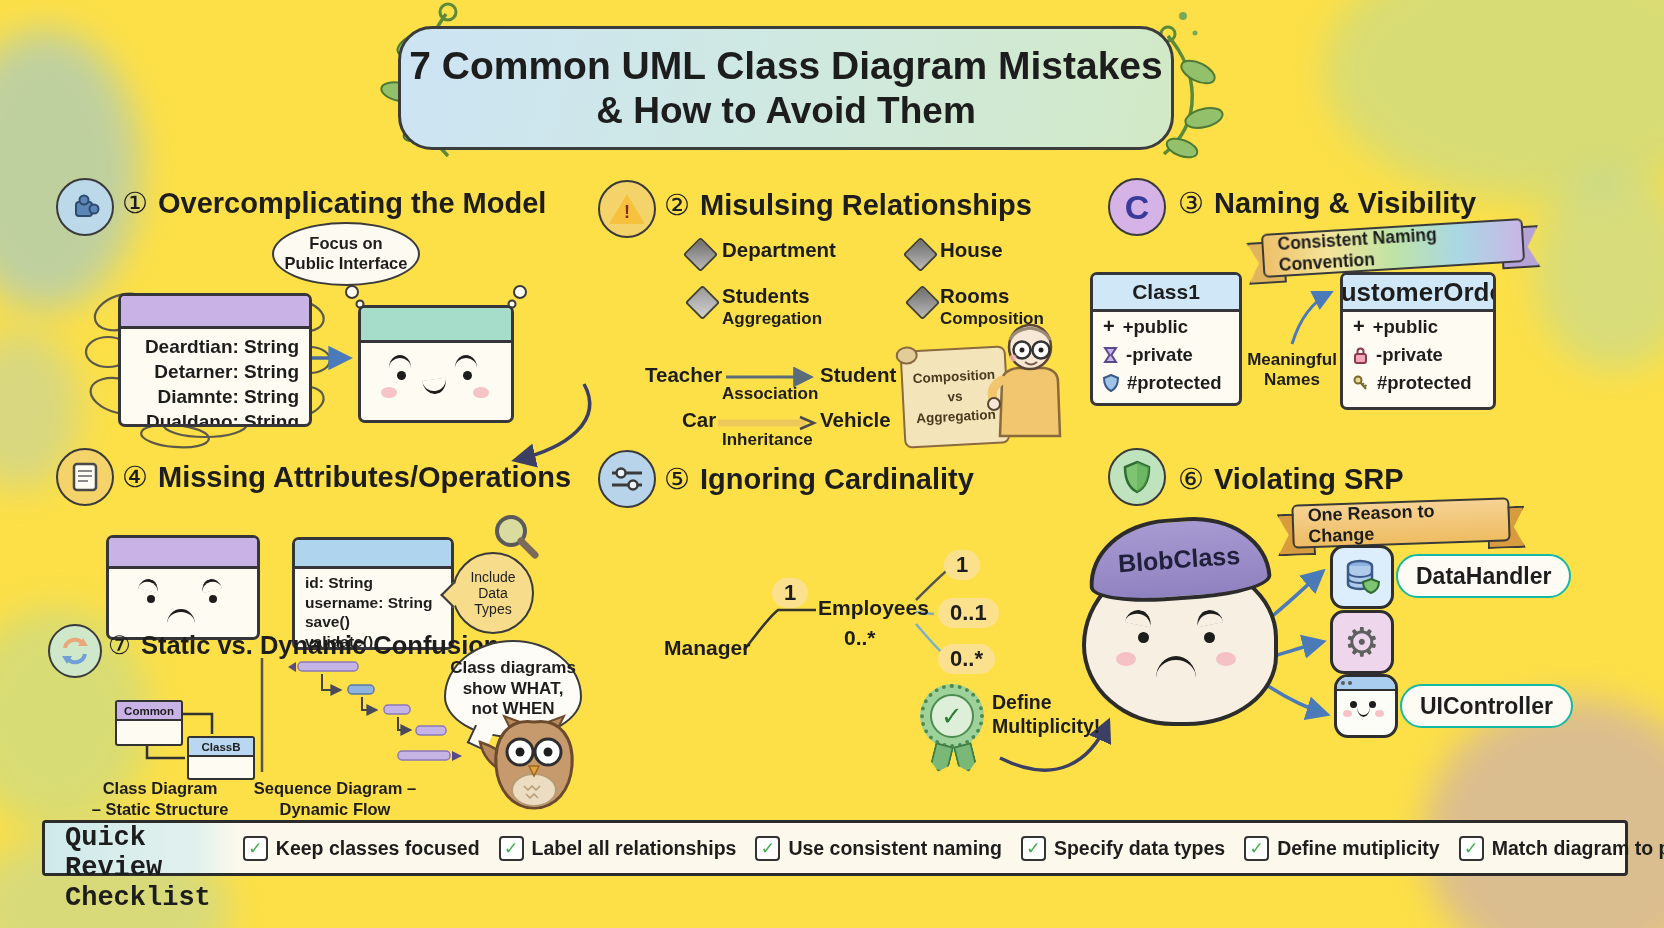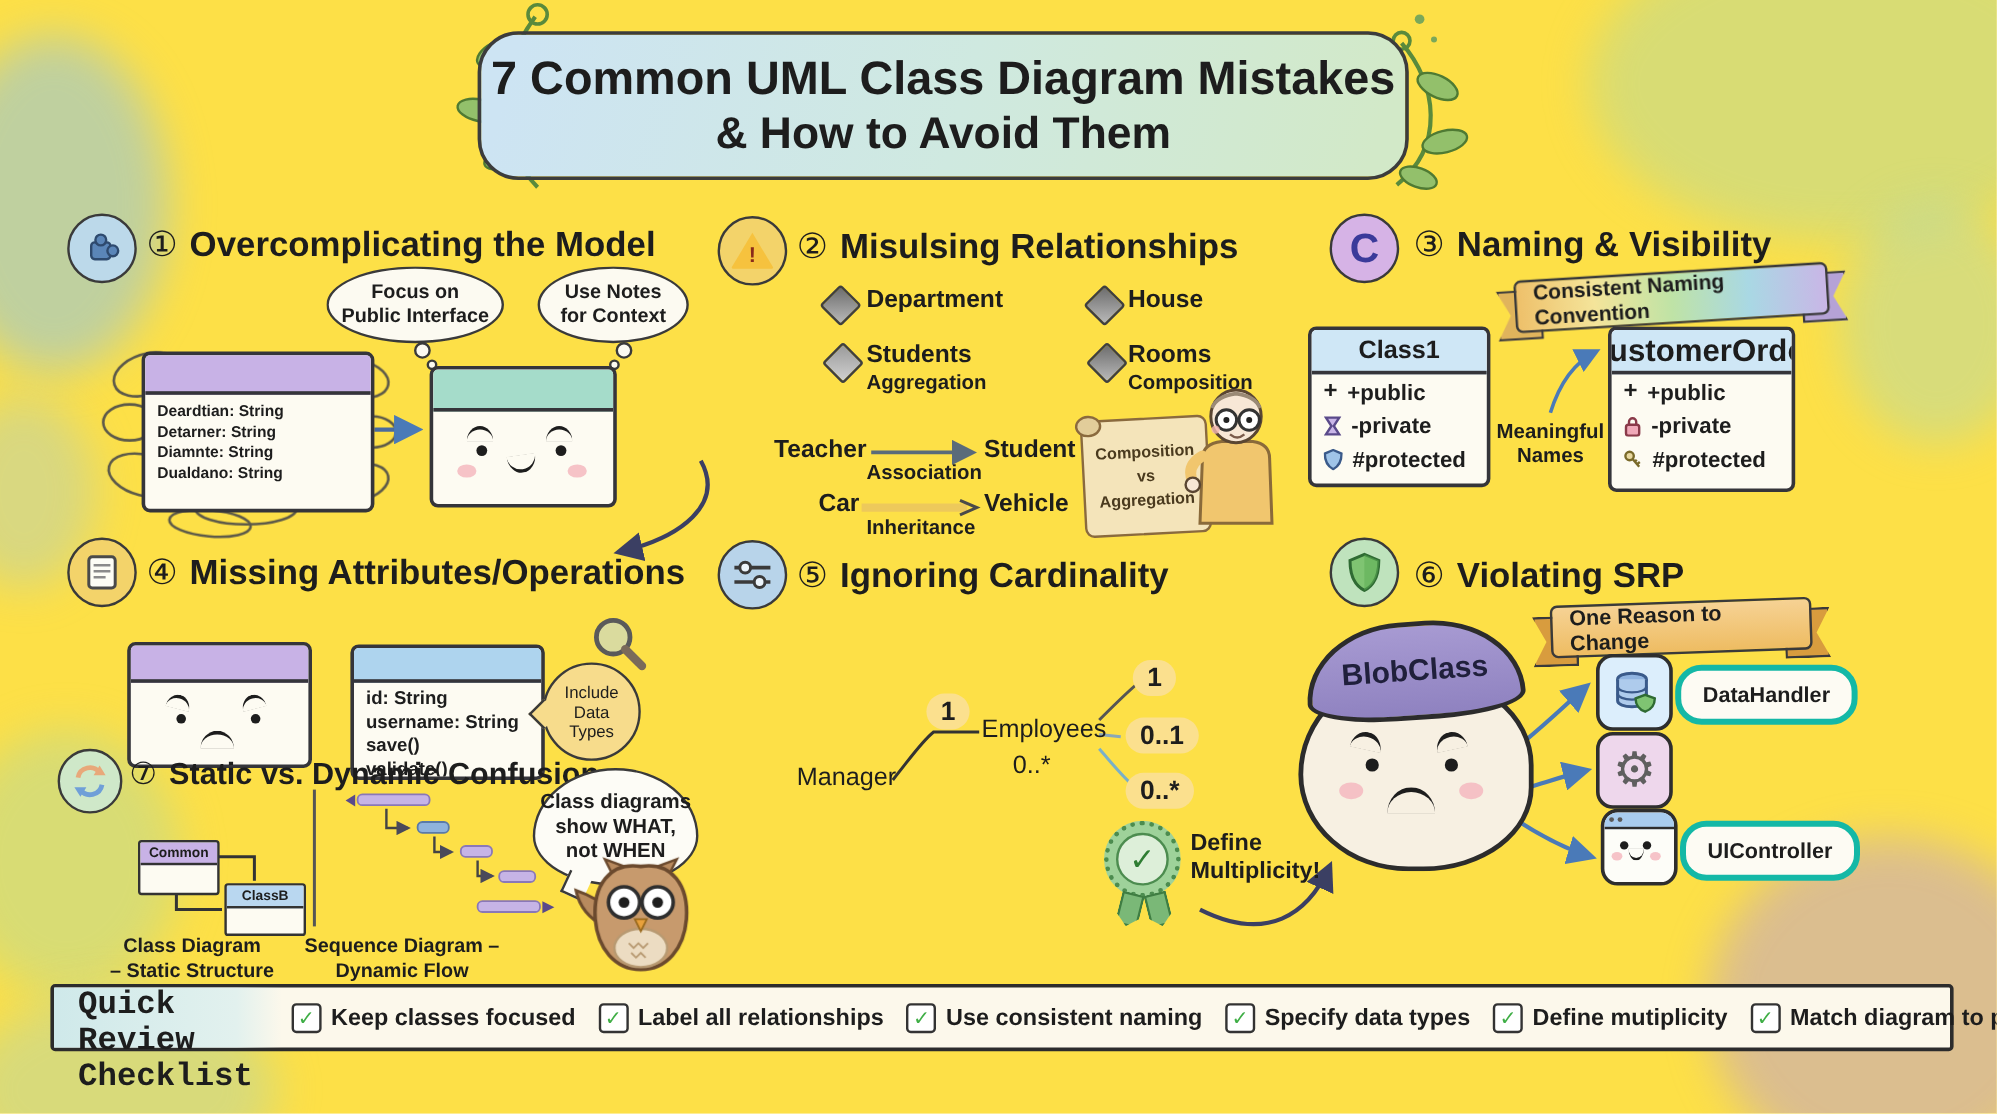--- a/index.html
+++ b/index.html
@@ -38,28 +38,28 @@
   .rel-label{font-weight:bold;font-size:20.5px;}
   .rel-sub{font-weight:bold;font-size:17px;}
   
   .ribbon{display:flex;align-items:center;justify-content:center;}
   .ribbon .mid{border:2.5px solid #3a3a3a;border-radius:6px;height:40px;display:flex;align-items:center;justify-content:center;font-weight:bold;padding:0 14px;}
   .rib-end{position:absolute;top:12px;width:34px;height:38px;border:2.5px solid #3a3a3a;z-index:-1;}
   .rib-end.l{left:-15px;clip-path:polygon(100% 0,100% 100%,0 100%,30% 50%,0 0);}
   .rib-end.r{right:-15px;clip-path:polygon(0 0,0 100%,100% 100%,70% 50%,100% 0);}
   
   .chip{background:#fbe08e;border-radius:15px;padding:0 12px;font-size:22px;font-weight:bold;line-height:30px;}
-  .card-txt{font-weight:normal;font-size:21px;}
+  .card-txt{font-weight:bold;font-size:21px;}
   
   .rosette{width:56px;height:56px;border-radius:50%;background:#9ed29a;border:4px dotted #4c8c4f;position:relative;}
   .rosette .inner{position:absolute;inset:6px;border-radius:50%;background:#ddefd9;border:2px solid #4c8c4f;display:flex;align-items:center;justify-content:center;font-size:26px;font-weight:bold;color:#2e7d32;}
   .tail{position:absolute;width:15px;height:24px;background:#7ab877;border:2px solid #3f7d42;clip-path:polygon(0 0,100% 0,100% 70%,50% 100%,0 70%);}
   
   .srp-icon{width:58px;height:58px;border:3px solid #2e2e2e;border-radius:14px;display:flex;align-items:center;justify-content:center;}
-  .pill{height:40px;border:5px solid #14b8a6;border-radius:22px;background:#fdfbf3;display:flex;align-items:center;padding:0 18px;font-weight:bold;font-size:18px;}
+  .pill{height:40px;border:2px solid #14b8a6;border-radius:22px;background:#fdfbf3;display:flex;align-items:center;padding:0 18px;font-weight:bold;font-size:23px;}
   
   .blob-body{position:absolute;left:2px;top:42px;width:188px;height:158px;background:#f7f0e2;border:4px solid #2c2c2c;border-radius:48% 52% 50% 50%/55% 50% 45% 52%;}
   .blob-cap{position:absolute;left:8px;top:0;width:174px;height:74px;background:linear-gradient(180deg,#a79ad2,#8f82c0);border:4px solid #2c2c2c;border-radius:50% 50% 46% 46%/88% 88% 26% 26%;transform:rotate(-4deg);display:flex;align-items:center;justify-content:center;}
   .blob-cap span{font-weight:bold;font-size:25px;color:#20203c;}
   
   .mini{border:2.5px solid #333;background:#fdfbf2;border-radius:3px;overflow:hidden;}
   .mini .mh{height:17px;border-bottom:2.5px solid #333;font-size:11.5px;font-weight:bold;display:flex;align-items:center;justify-content:center;}
   
   .checkbar{left:42px;top:820px;width:1580px;height:50px;border:3px solid #2c2c2c;border-radius:4px;background:#fcf8eb;display:flex;align-items:center;}
   .checkbar .cb-title{height:100%;display:flex;padding:0 24px 0 20px;font-size:27px;font-weight:bold;background:linear-gradient(90deg,#cfe9ea 0%,#e2f1ee 80%,rgba(226,241,238,0));font-family:Liberation Mono, monospace;}
@@ -193,27 +193,23 @@
       </svg>
   </div>
   <div class="abs sec-head" style="left:122px;top:186px;">
     <span class="sec-num">①</span>
     <span>Overcomplicating the Model</span>
   </div>
   <div class="abs thought ml" style="left:272px;top:222px;width:144px;height:60px;">
     <span class="ml">Focus on
 Public Interface</span>
   </div>
-  <div class="abs thought ml" style="left:448px;top:222px;width:122px;height:60px;">
-    <span class="ml">Use Notes
-for Context</span>
-  </div>
   <div class="abs uml" style="left:118px;top:293px;width:188px;height:128px;">
     <div class="hd purple" style="height:30px;"></div>
-    <div class="attr-lines" style="font-size:13px;line-height:1.32;">
+    <div class="attr-lines" style="font-size:19px;line-height:1.32;text-align:right;">
       <div>Deardtian: String</div>
       <div>Detarner: String</div>
       <div>Diamnte: String</div>
       <div>Dualdano: String</div>
     </div>
   </div>
   <div class="abs uml" style="left:358px;top:305px;width:150px;height:112px;">
     <div class="hd teal" style="height:32px;"></div>
     <div style="position:relative;height:77px;">
       <span class="brow" style="left:28px;top:12px;width:22px;height:10px;"></span>

